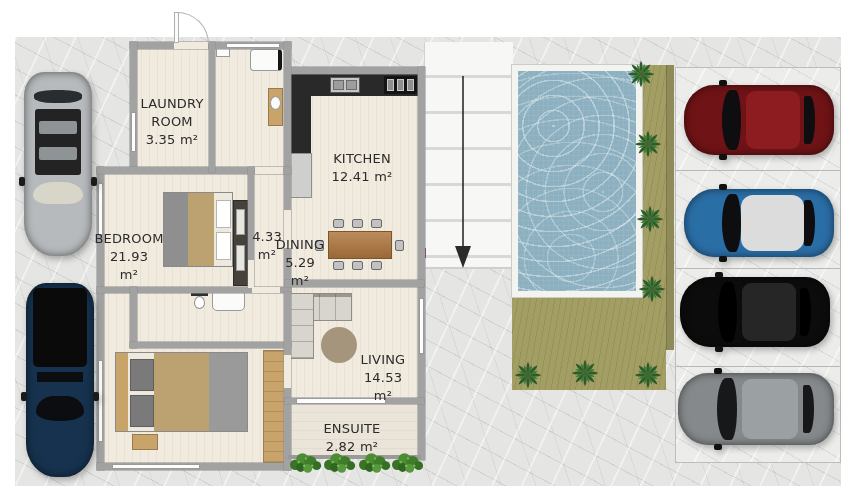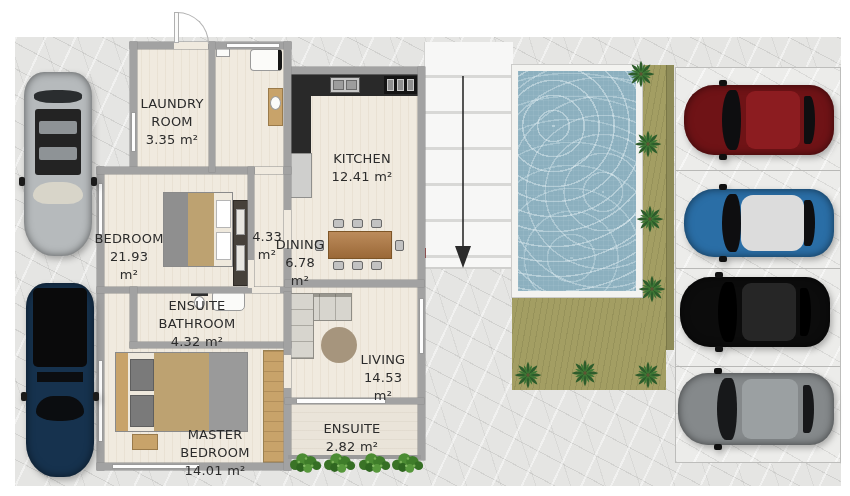--- a/index.html
+++ b/index.html
@@ -260,29 +260,21 @@
   <div class="room-label" style="left:99px;top:245px;width:60px;height:24px">
     <span>BEDROOM</span>
     <span>21.93 m²</span>
   </div>
   <div class="room-label" style="left:244px;top:240px;width:46px;height:12px">
     <span></span>
     <span>4.33 m²</span>
   </div>
   <div class="room-label" style="left:279px;top:251px;width:42px;height:24px">
     <span>DINING</span>
-    <span>6.78 m²</span>
-  </div>
-  <div class="room-label" style="left:147px;top:312px;width:100px;height:24px">
-    <span>ENSUITE BATHROOM</span>
-    <span>4.32 m²</span>
-  </div>
-  <div class="room-label" style="left:165px;top:442px;width:100px;height:22px">
-    <span>MASTER BEDROOM</span>
-    <span>14.01 m²</span>
+    <span>5.29 m²</span>
   </div>
   <div class="room-label" style="left:353px;top:366px;width:60px;height:24px">
     <span>LIVING</span>
     <span>14.53 m²</span>
   </div>
   <div class="room-label" style="left:322px;top:426px;width:60px;height:24px">
     <span>ENSUITE</span>
     <span>2.82 m²</span>
   </div>
 

